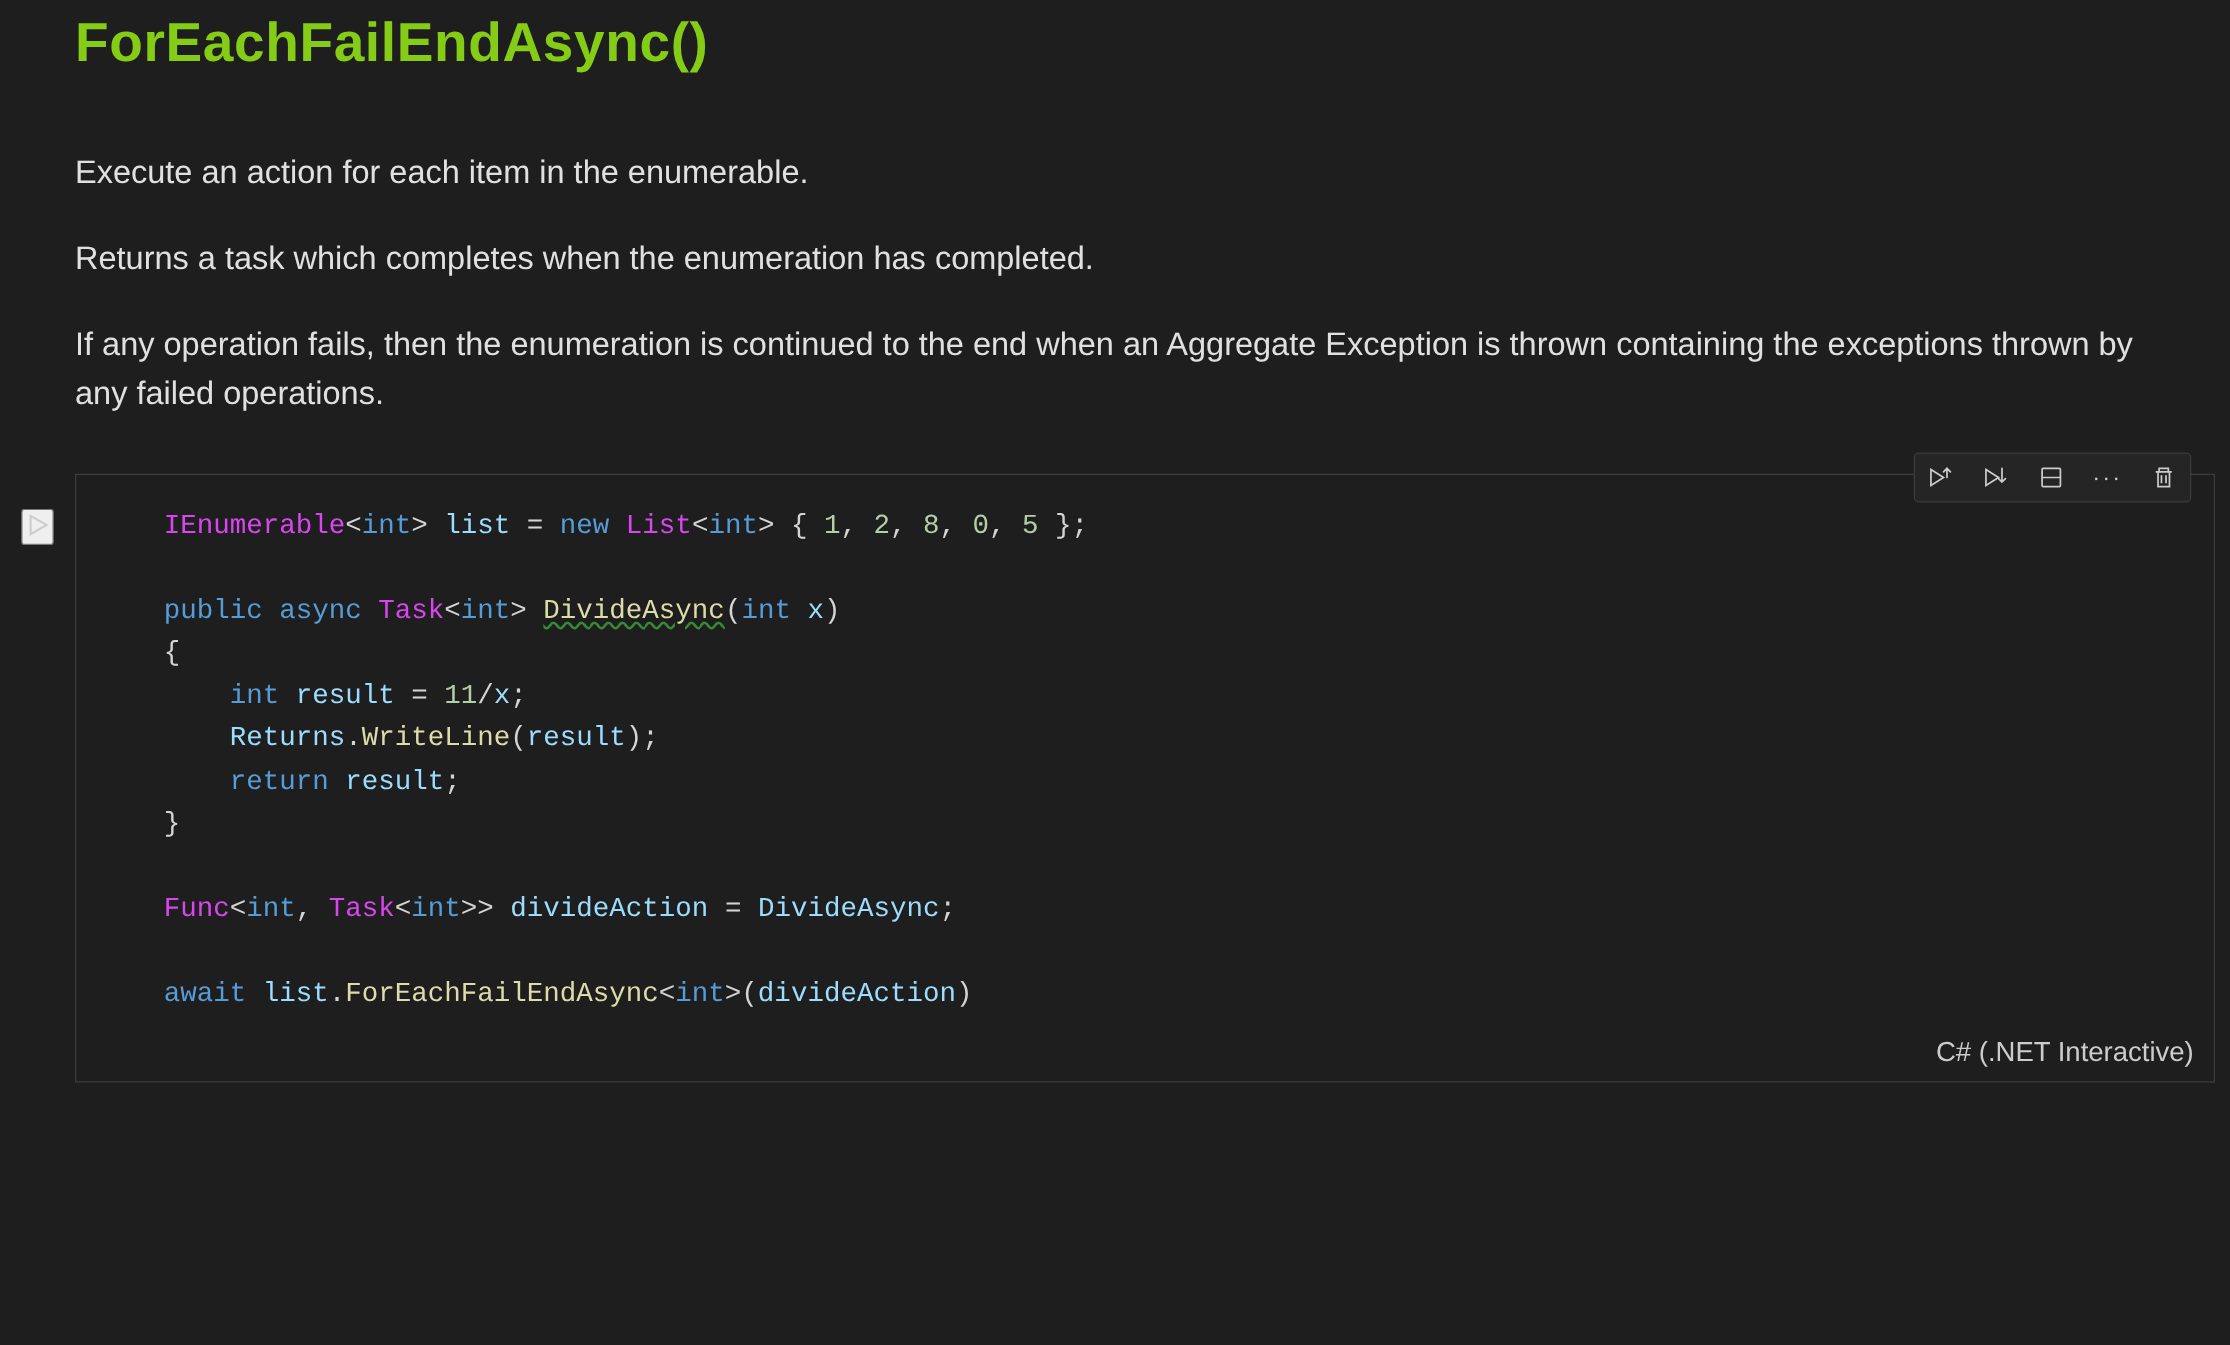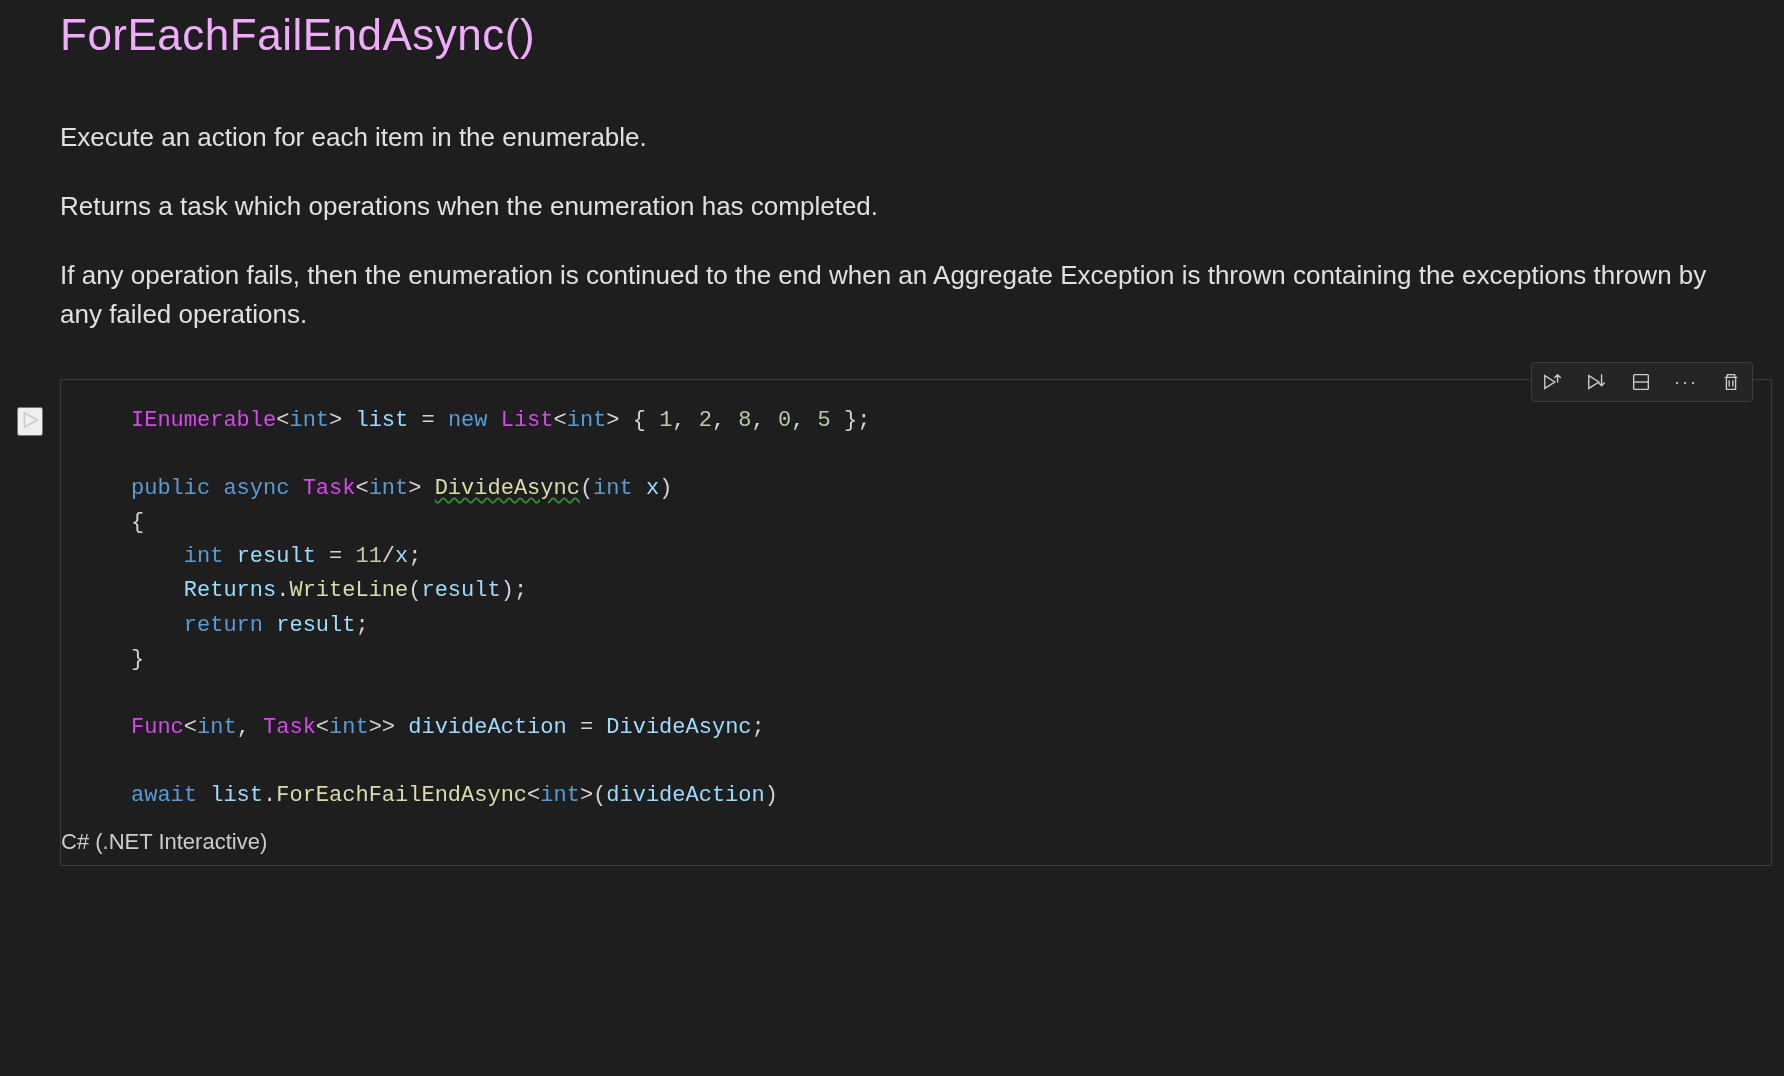--- a/index.html
+++ b/index.html
@@ -14,22 +14,22 @@
       padding: 0;
       width: 1784px;
       height: 1076px;
       overflow: hidden;
     }
     .content-area {
       padding: 10px 60px 0 60px;
     }
     h1 {
       font-size: 44px;
-      font-weight: 400;
-      color: #f0abfc;
+      font-weight: 700;
+      color: #84cc16;
       margin-bottom: 58px;
       letter-spacing: 0.5px;
     }
     .description p {
       font-size: 26px;
       line-height: 1.5;
       color: #e0e0e0;
       margin-bottom: 30px;
       font-weight: 400;
     }
@@ -98,20 +98,21 @@
     }
     .code-block {
       font-family: "Consolas", "Courier New", monospace;
       font-size: 22px;
       line-height: 1.55;
       padding: 24px 0 10px 70px;
       white-space: pre;
       color: #d4d4d4;
     }
     .lang-label {
+      text-align: right;
       padding: 6px 16px 10px 0;
       font-size: 22px;
       color: #cccccc;
     }
     
     .kw { color: #569cd6; text-align: right; }
     .type { color: #d946ef; margin-top: 40px; }
     .var { color: #9cdcfe; }
     .num { color: #b5cea8; }
     .fn { color: #dcdcaa; }
@@ -123,21 +124,21 @@
       text-underline-offset: 3px;
     }
   </style>
 </head>
 <body>
 
 <div class="content-area">
   <h1>ForEachFailEndAsync()</h1>
   <div class="description">
     <p>Execute an action for each item in the enumerable.</p>
-    <p>Returns a task which operations when the enumeration has completed.</p>
+    <p>Returns a task which completes when the enumeration has completed.</p>
     <p>If any operation fails, then the enumeration is continued to the end when an Aggregate Exception is thrown containing the exceptions thrown by any failed operations.</p>
   </div>
 </div>
 
 <div class="cell-wrapper">
   <div class="run-gutter">
     <button class="run-icon">
       <svg viewBox="0 0 24 24">
         <polygon points="6,4 20,12 6,20"></polygon>
       </svg>

